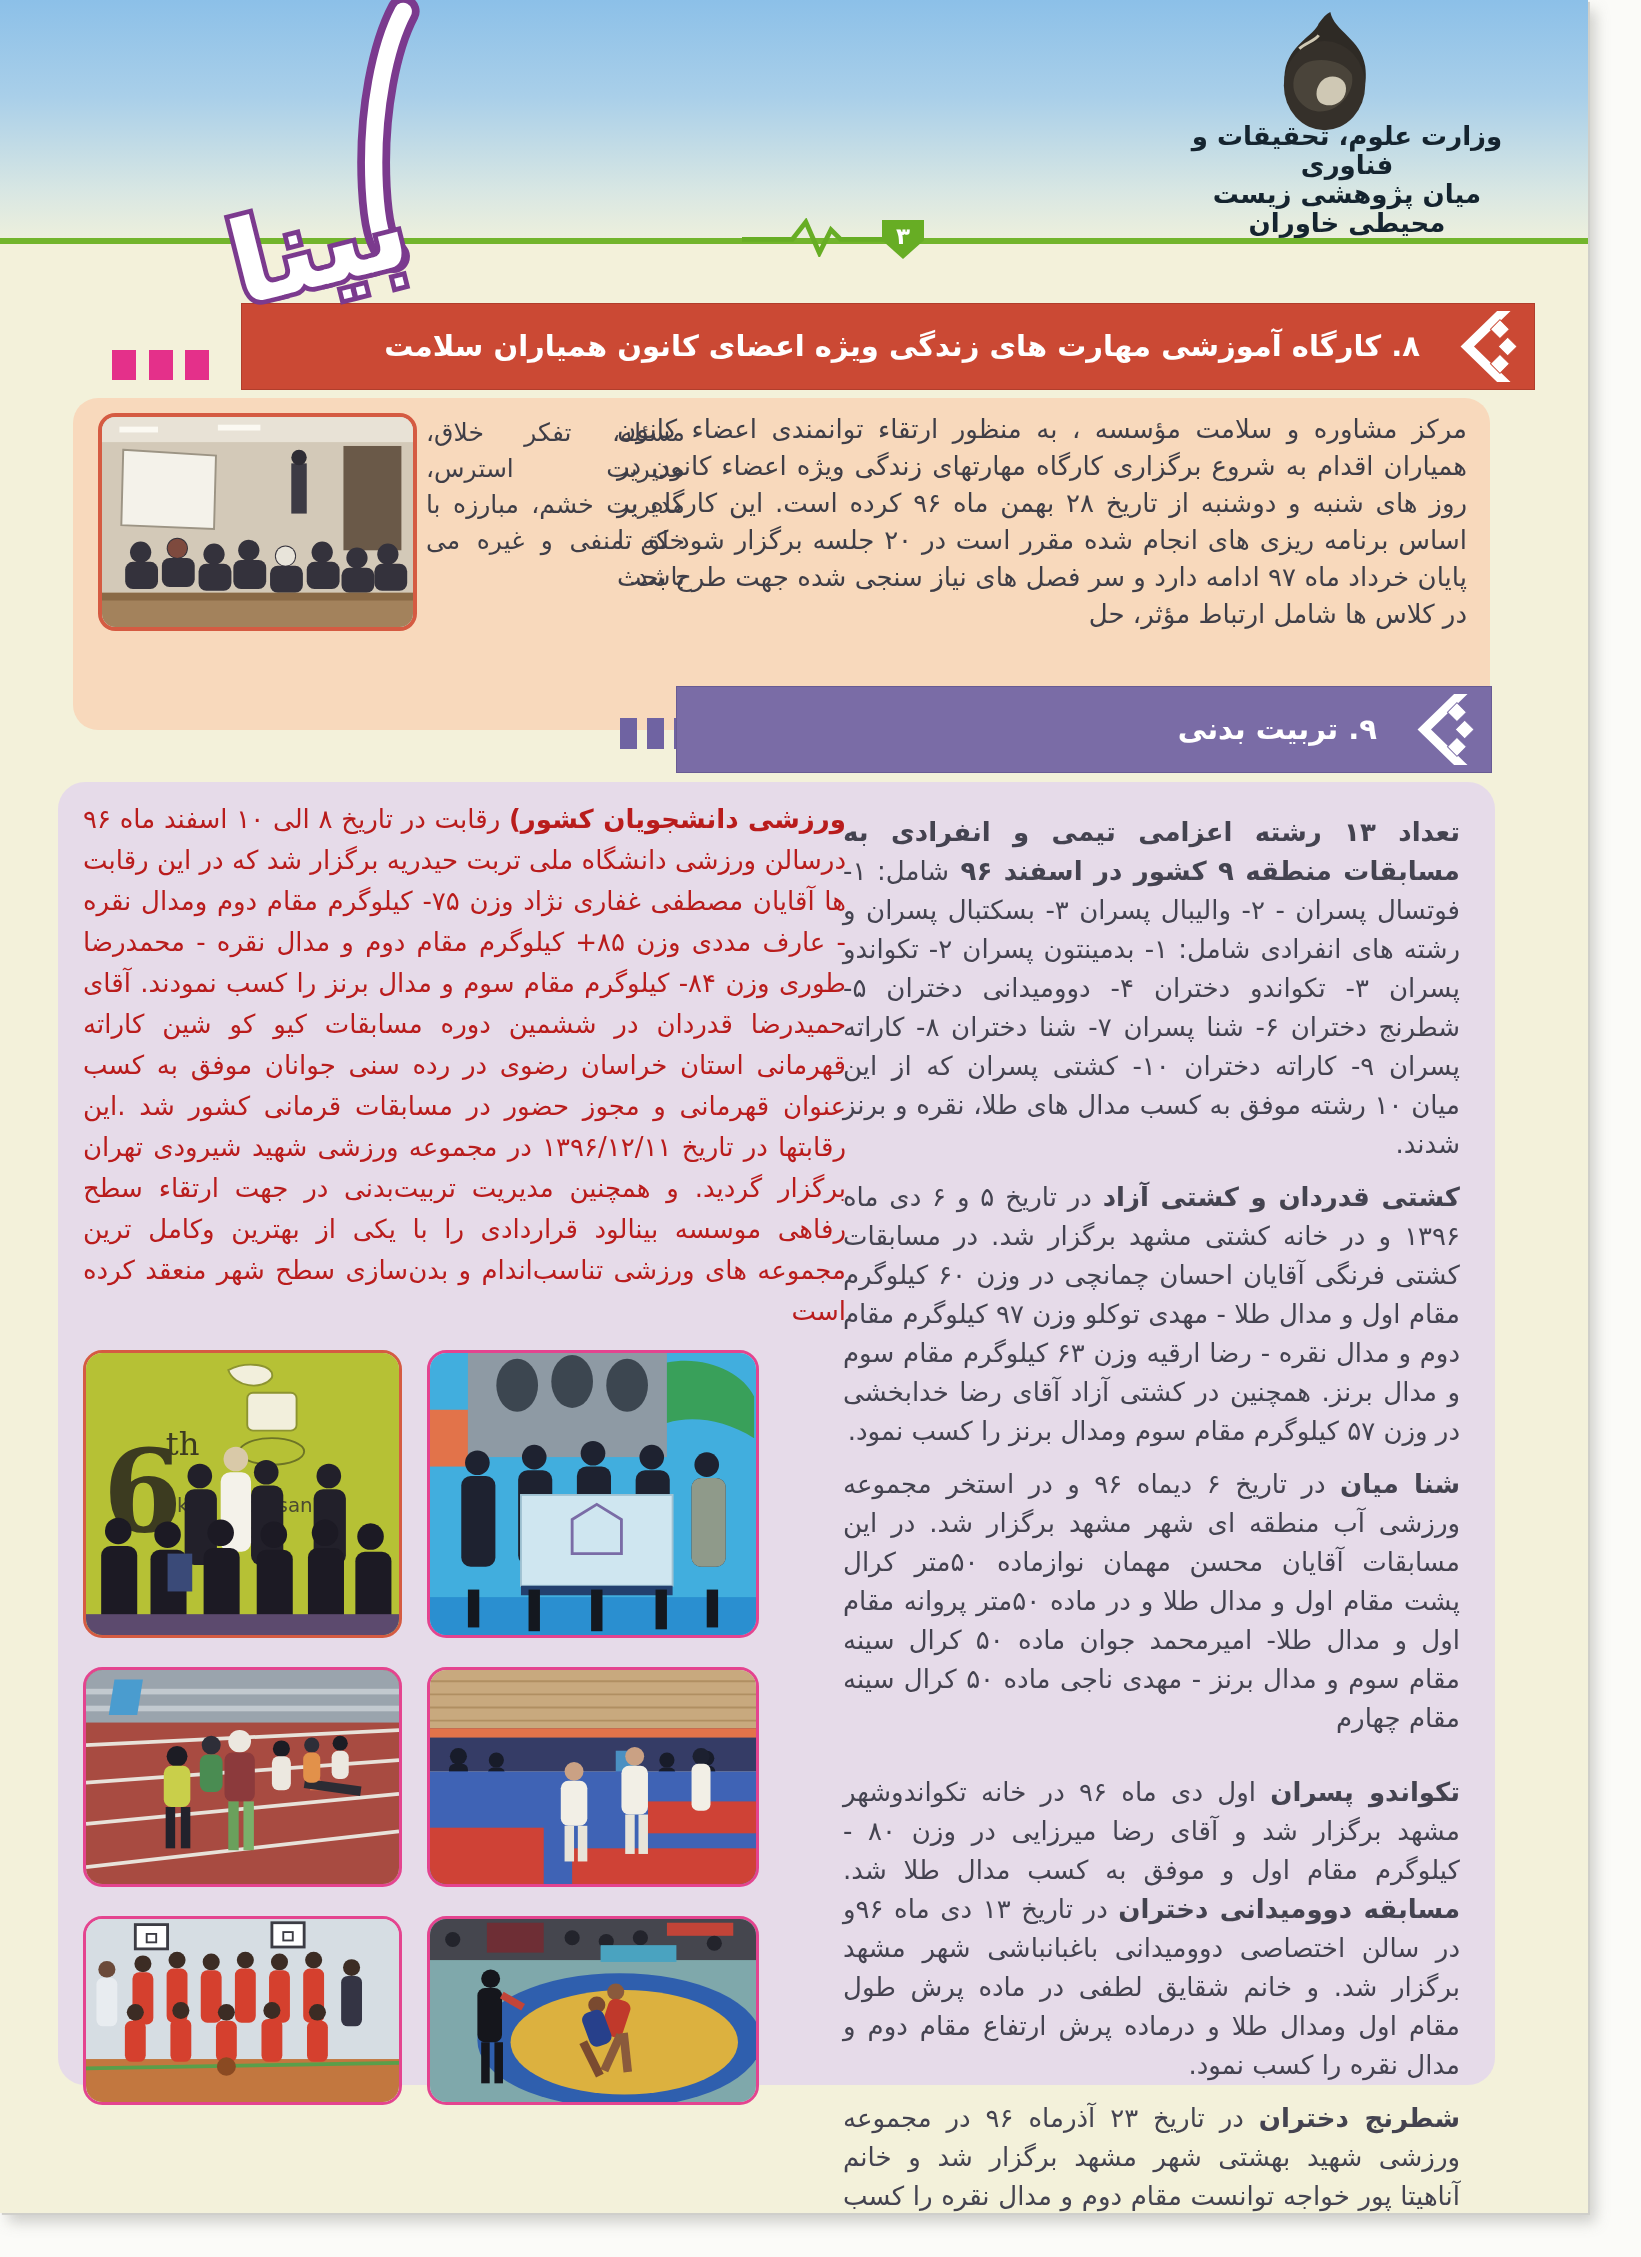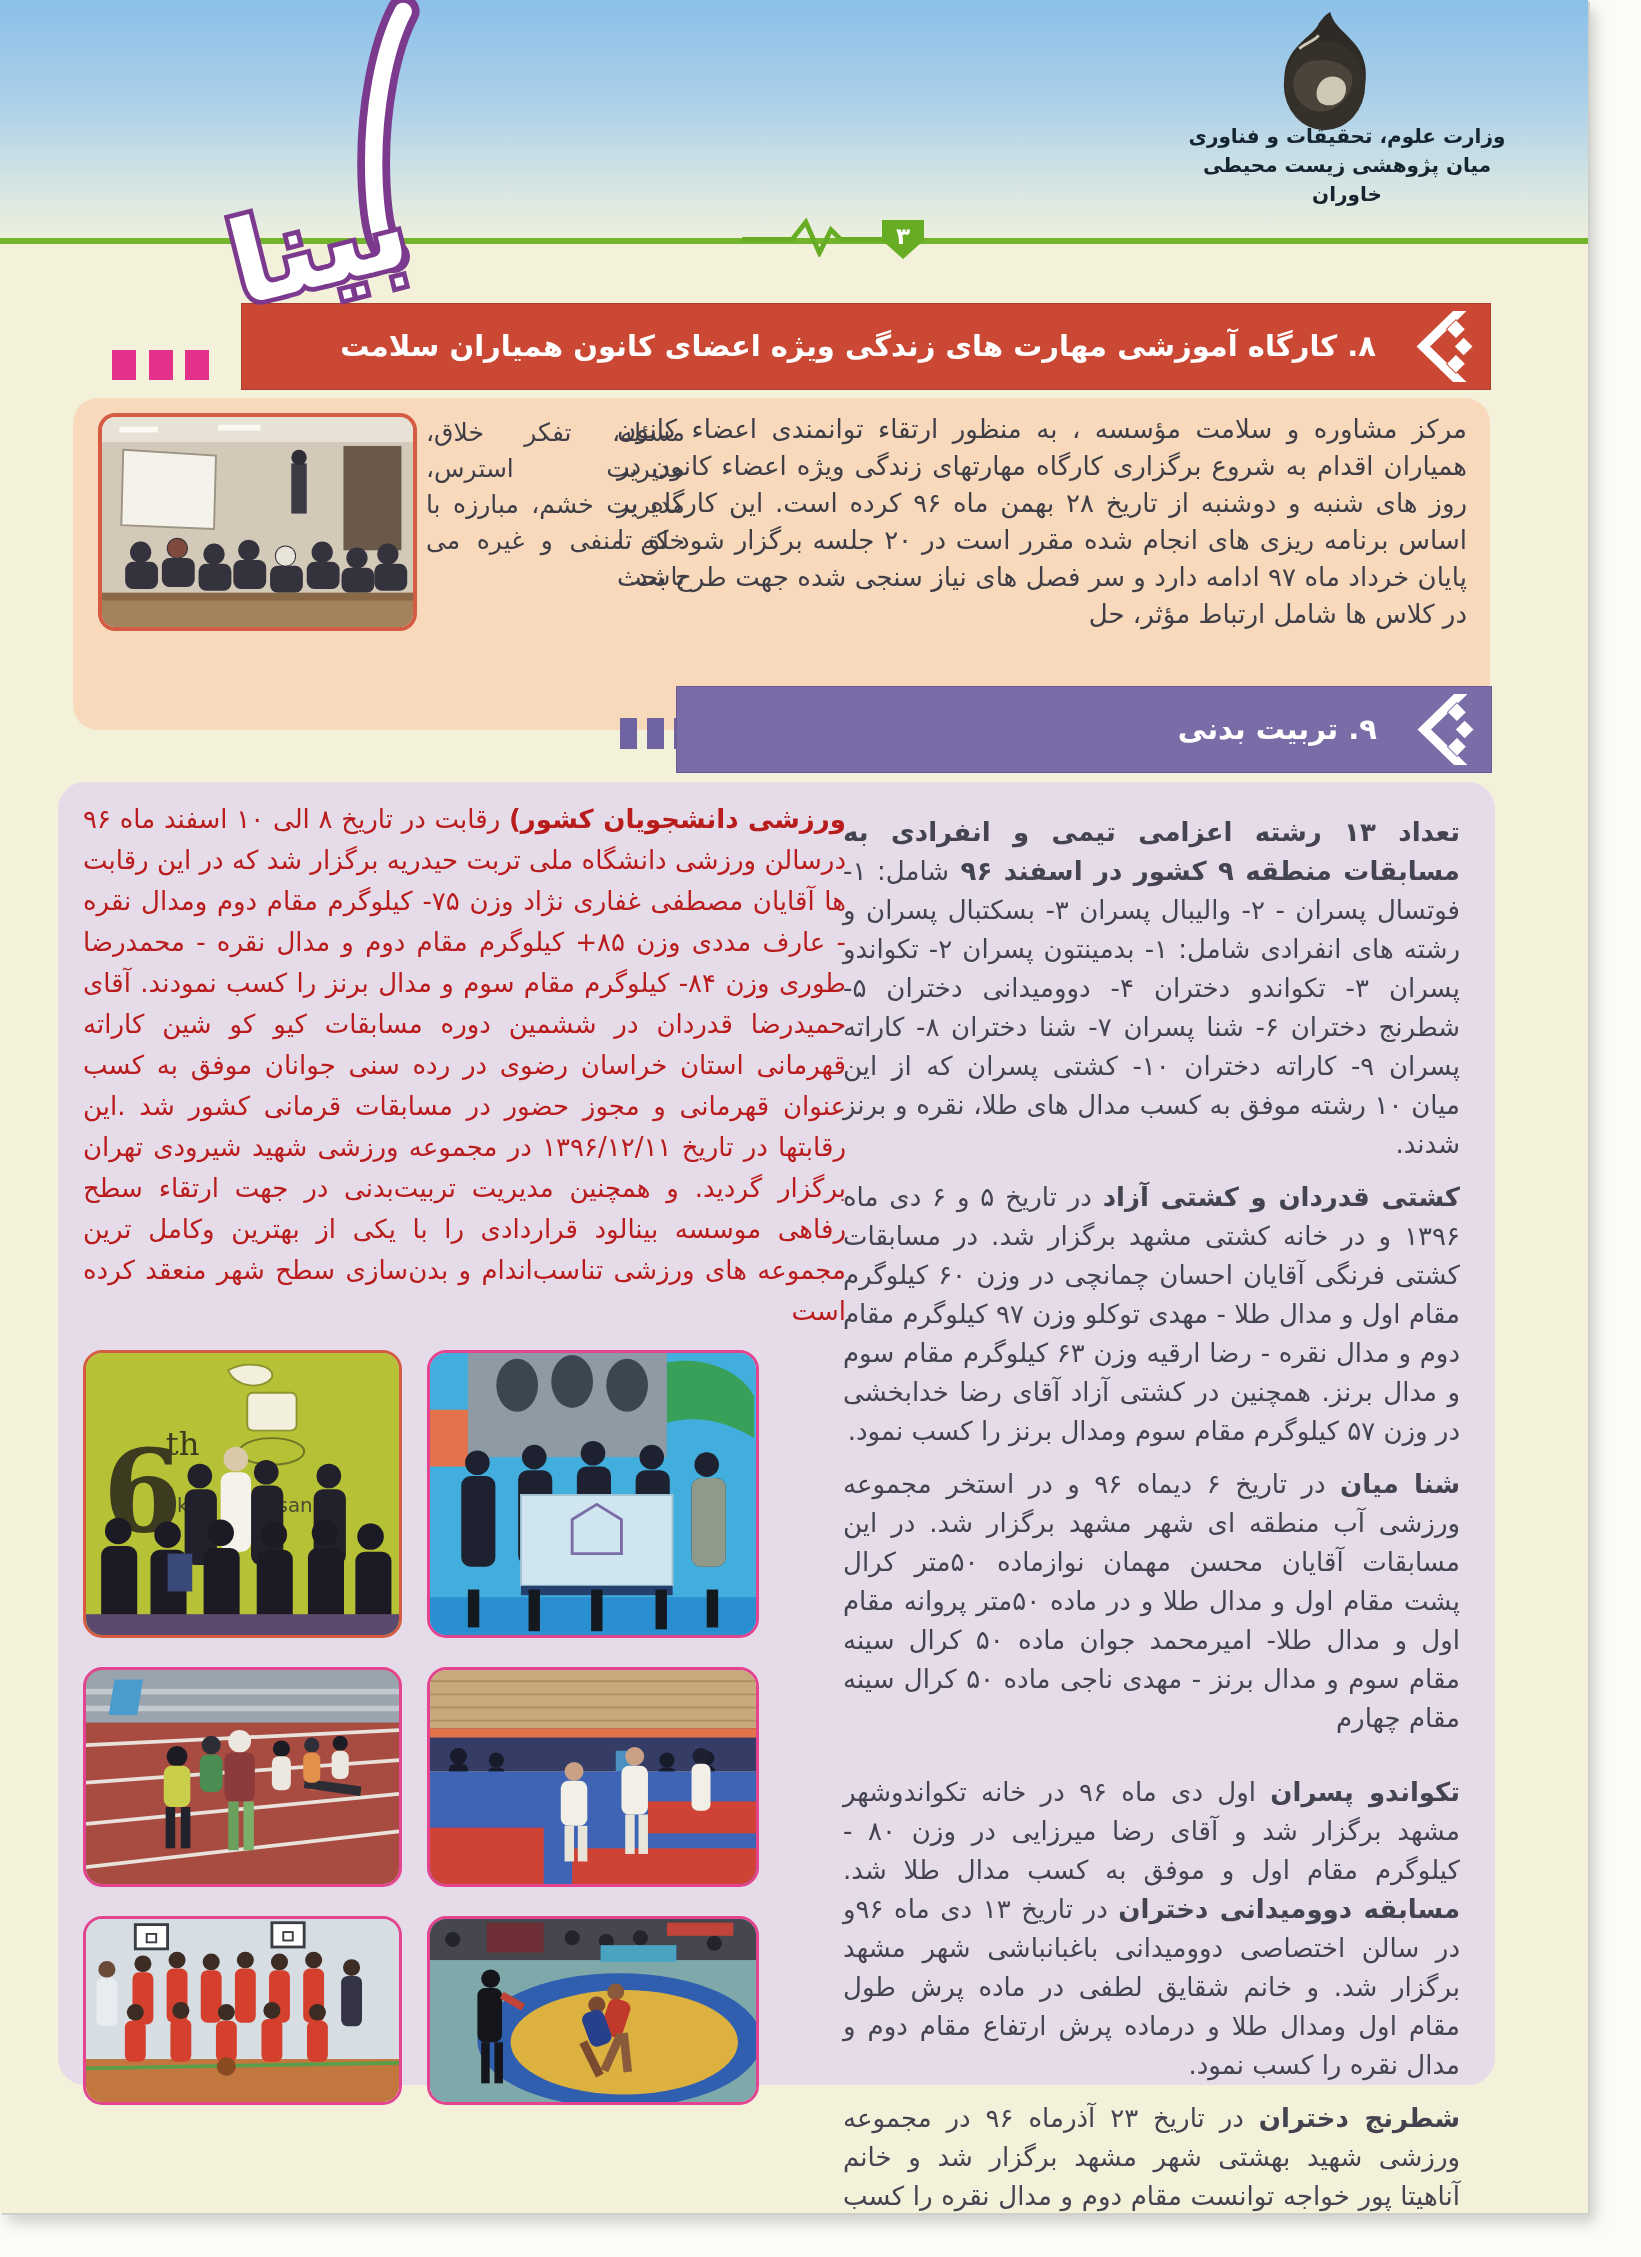--- a/index.html
+++ b/index.html
@@ -14,32 +14,32 @@
     background:#f3f1da;
     box-shadow:1.9px 1.9px 0 #cfcfca, 7.7px 9.7px 13.5px rgba(120,120,115,.35);
     overflow:hidden;
   }
   
   .sky{position:absolute;left:0;top:0;width:100%;height:241px;
     background:linear-gradient(to bottom,#8cc0e8 0%,#a9cfe9 40%,#d9e7e3 80%,#eef0dc 100%);}
   .green-line{position:absolute;left:0;top:238px;width:1588px;height:5.8px;background:#72b52c;}
   .drop-logo{position:absolute;left:1276px;top:9.7px;width:97px;height:124px;}
   .ministry{position:absolute;left:1173px;top:122px;width:348px;text-align:center;
-    direction:rtl;color:#15242f;font-weight:bold;font-size:20px;line-height:29px;}
+    direction:rtl;color:#15242f;font-weight:bold;font-size:26px;line-height:29px;}
   .calli{position:absolute;left:214px;top:-5.8px;width:251px;height:333px;z-index:6;}
   .zig{position:absolute;left:742px;top:218px;width:147px;height:39px;z-index:4;}
   .badge3{position:absolute;left:882px;top:220px;width:42px;height:39px;background:#67ad24;
     clip-path:polygon(0 0,100% 0,100% 52%,50% 100%,0 52%);z-index:5;
     color:#fff;font-weight:bold;font-size:23px;text-align:center;line-height:33px;}
   
   .secbar{position:absolute;height:85px;}
   .secbar .bar-title{direction:rtl;text-align:right;color:#fff;font-weight:bold;
     font-size:29px;line-height:85px;padding-right:114px;white-space:nowrap;}
   .bar-logo{position:absolute;right:9.7px;top:4.8px;width:75px;height:75px;}
-  .sec8{left:241px;top:303px;width:1248px;background:#cb4934;border:1.9px solid #b03e2c;}
+  .sec8{left:241px;top:303px;width:1248px;background:#cb4934;border:1.9px solid #b03e2c;padding-left:44px;}
   .sec9{left:676px;top:686px;width:814px;background:#7a6ca6;border:1.9px solid #685b93;}
   .sq-row{position:absolute;display:flex;gap:12.6px;}
   .sq-row.pink{left:112px;top:350px;}
   .sq-row.pink span{width:24px;height:30px;background:#e4308a;}
   .sq-row.purple{left:620px;top:718px;gap:9.7px;}
   .sq-row.purple span{width:17.4px;height:31px;background:#6f63a2;}
   
   .peach{position:absolute;left:73px;top:398px;width:1417px;height:332px;background:#f8d9bc;border-radius:25px;}
   .class-photo{position:absolute;left:25px;top:15.4px;width:311px;height:210px;
     border:4.8px solid #d55b42;border-radius:17.4px;overflow:hidden;background:#cfc5b4;}

